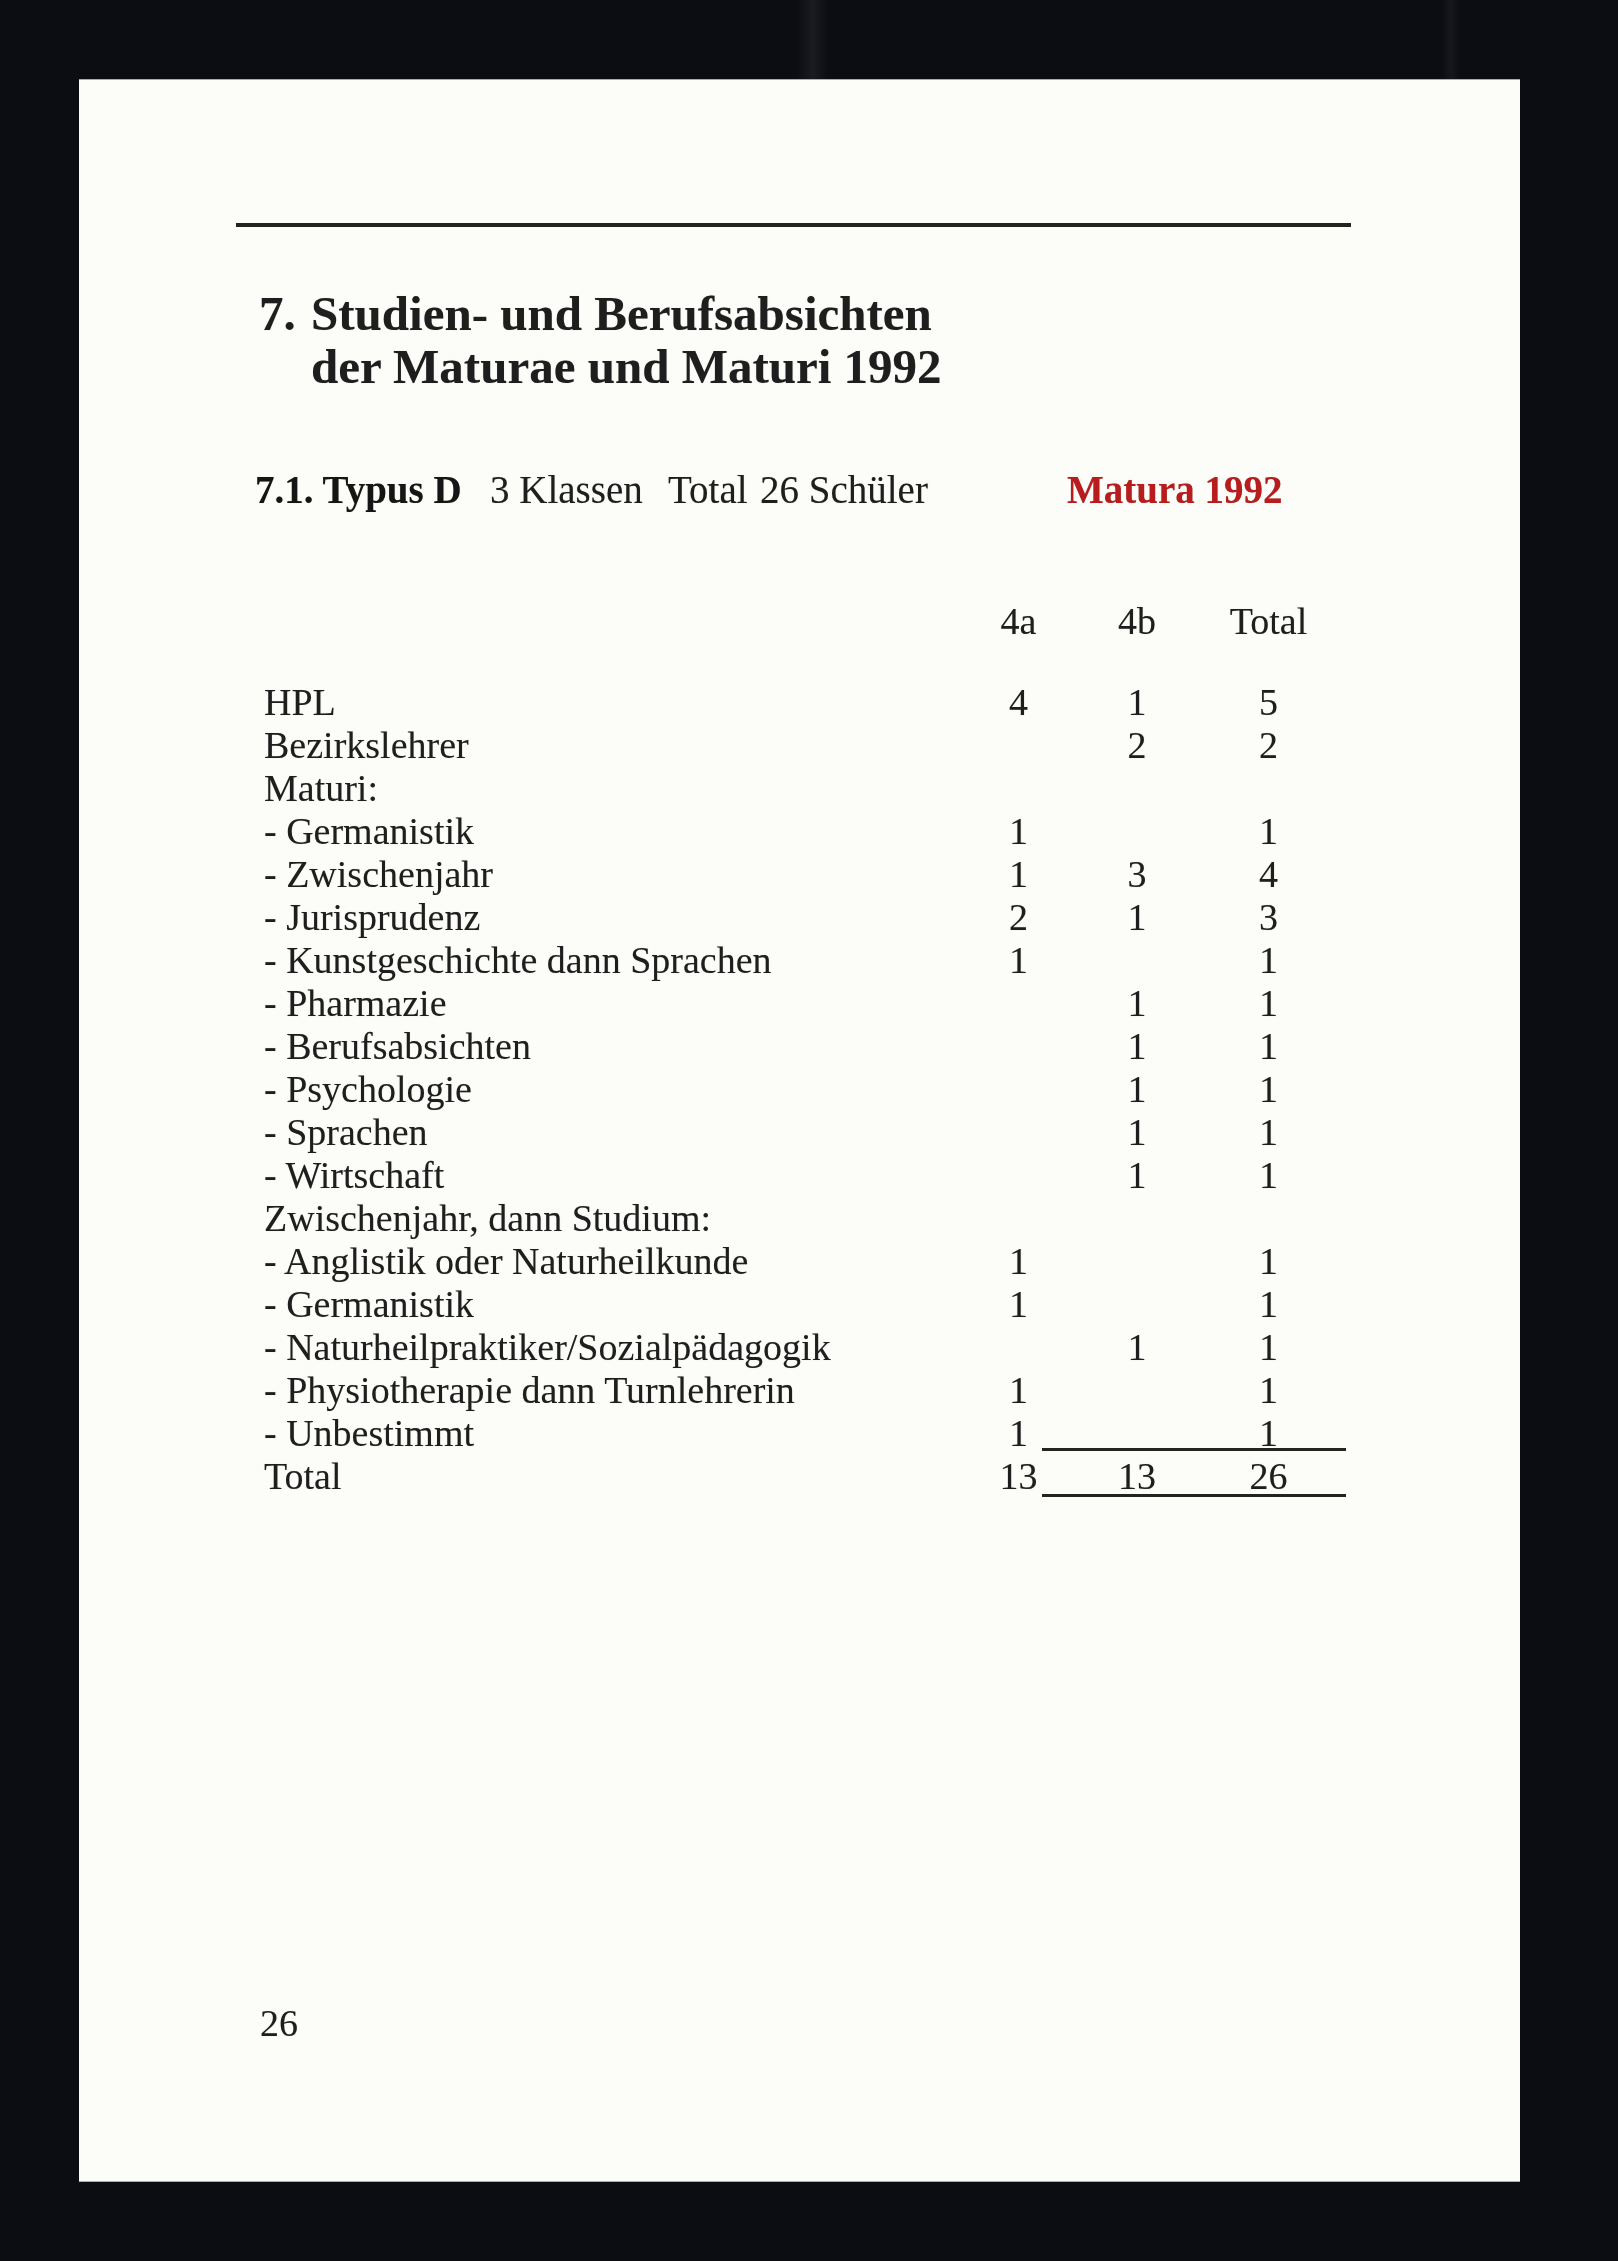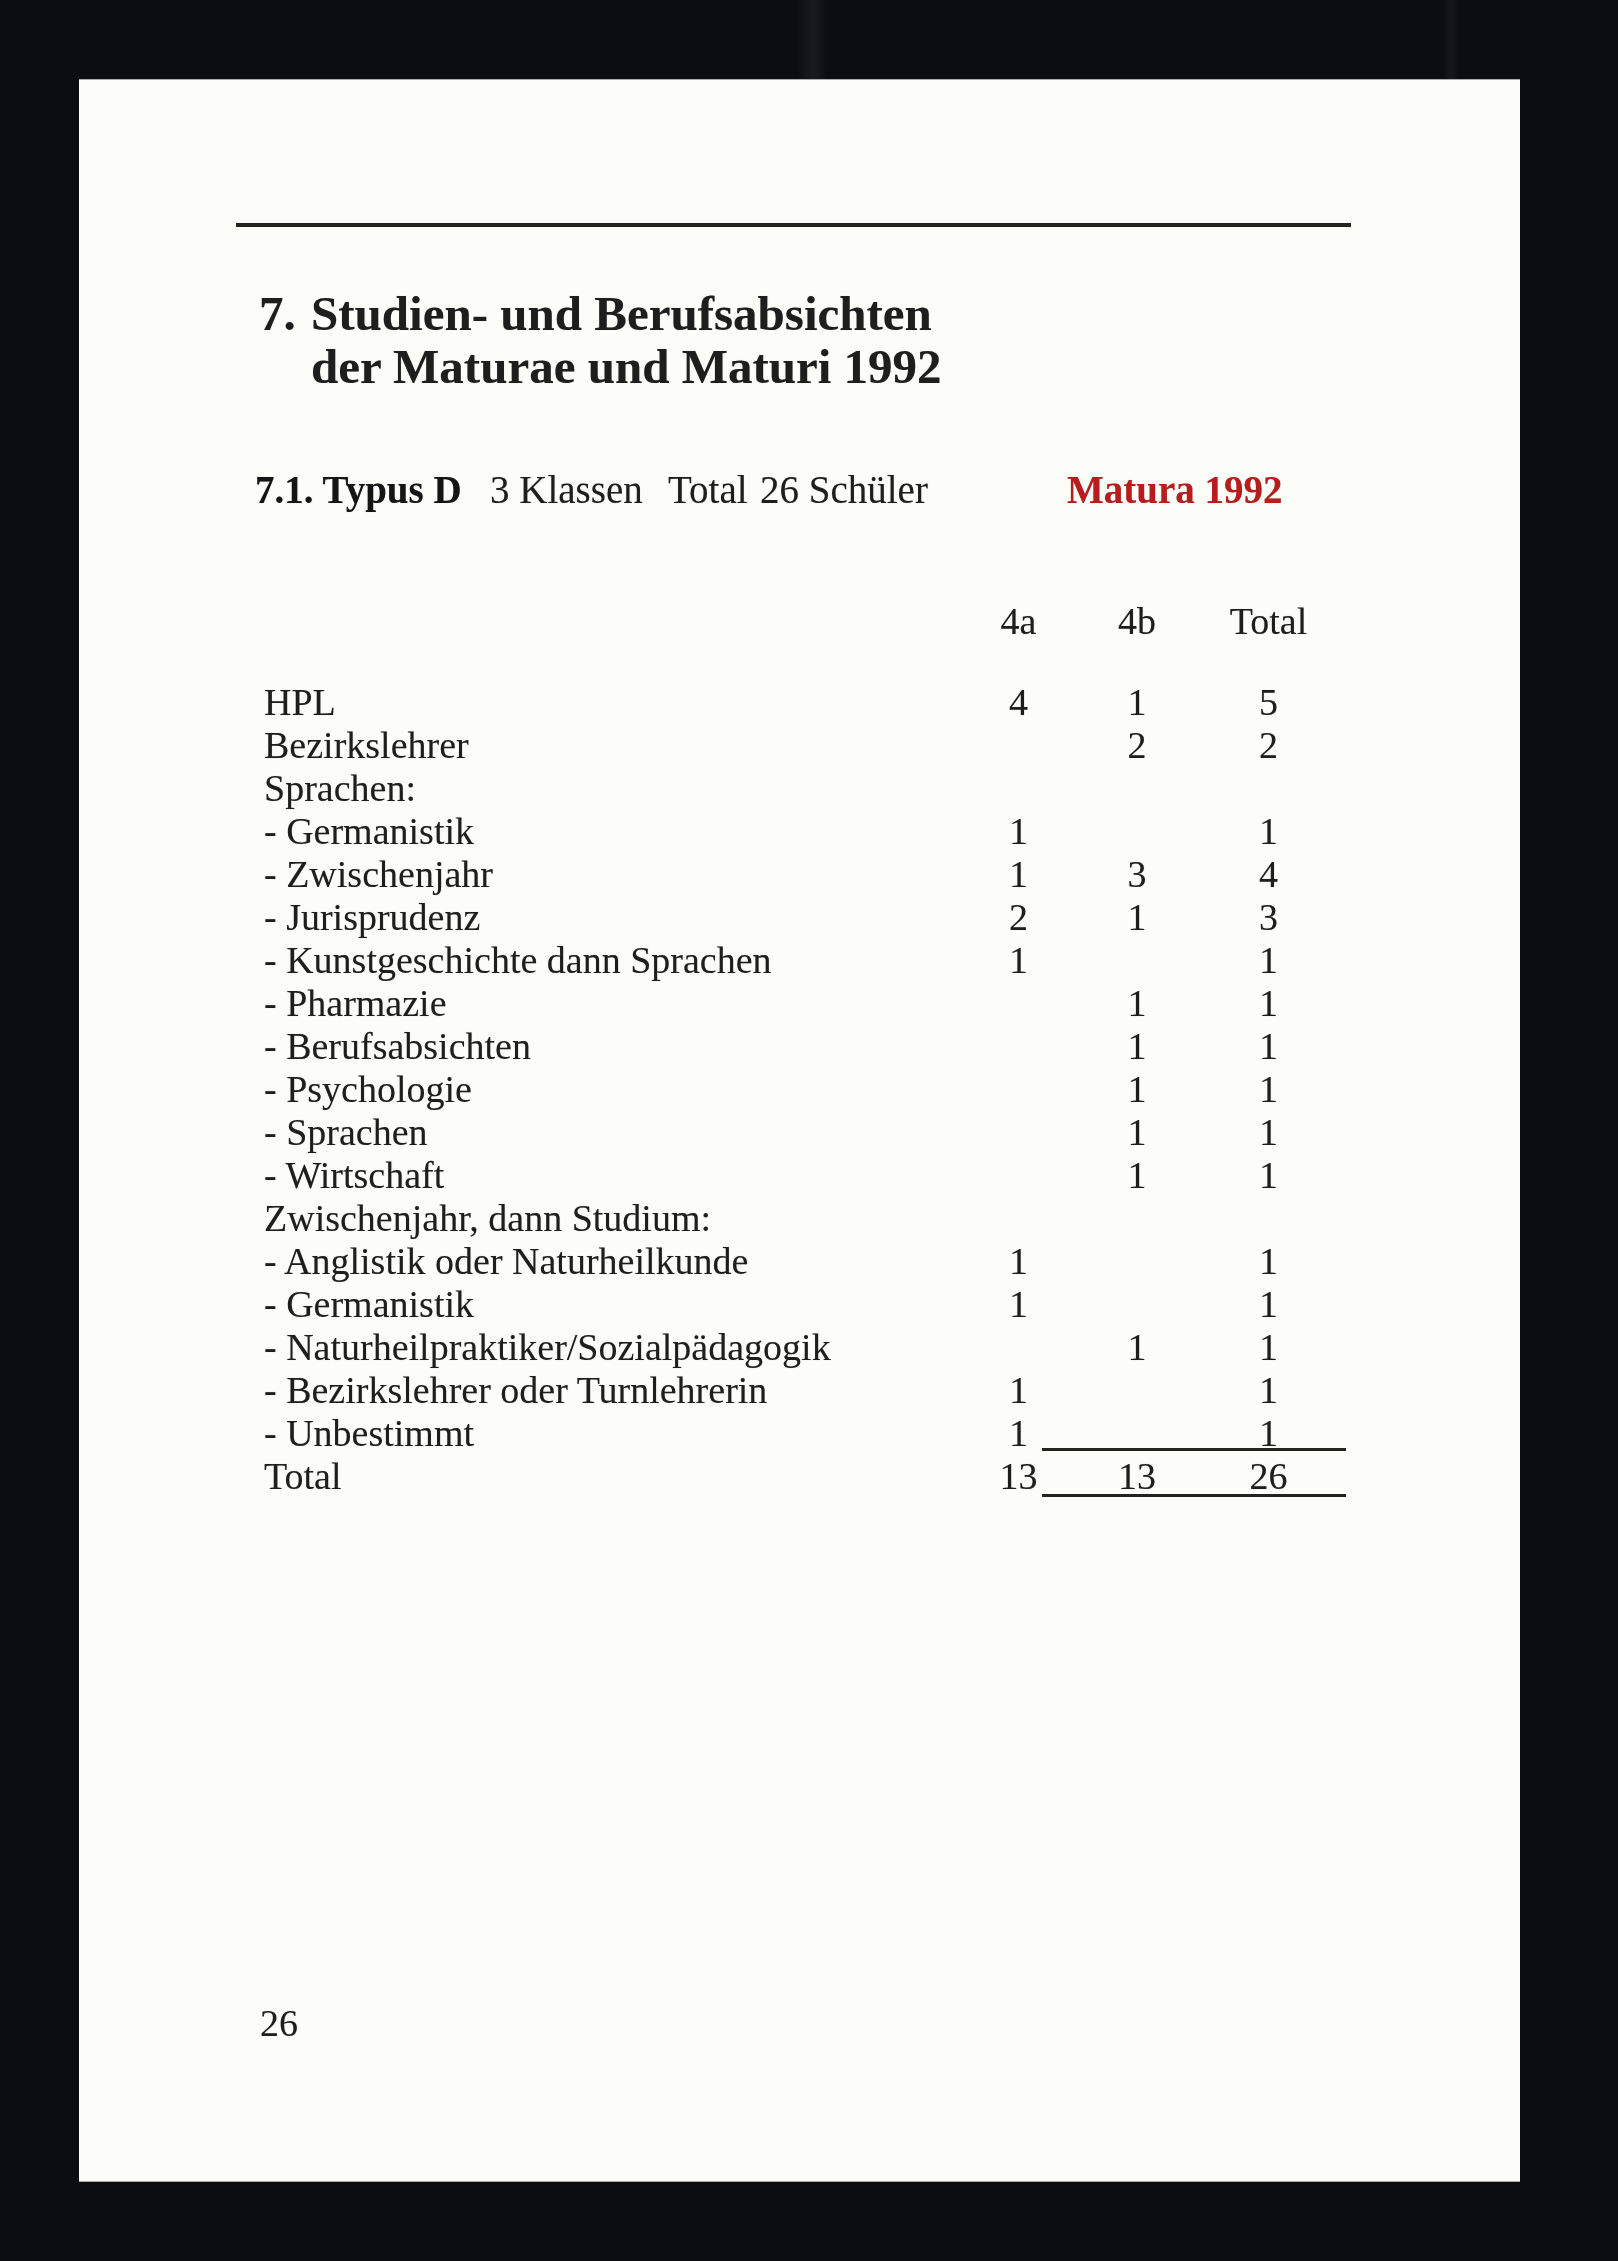--- a/index.html
+++ b/index.html
@@ -100,21 +100,21 @@
           <div class="num c2">1</div>
           <div class="num c3">5</div>
         </div>
         <div class="trow">
           <div class="lbl">Bezirkslehrer</div>
           <div class="num c1"></div>
           <div class="num c2">2</div>
           <div class="num c3">2</div>
         </div>
         <div class="trow">
-          <div class="lbl">Sprachen:</div>
+          <div class="lbl">Maturi:</div>
           <div class="num c1"></div>
           <div class="num c2"></div>
           <div class="num c3"></div>
         </div>
         <div class="trow">
           <div class="lbl">- Germanistik</div>
           <div class="num c1">1</div>
           <div class="num c2"></div>
           <div class="num c3">1</div>
         </div>
@@ -184,21 +184,21 @@
           <div class="num c2"></div>
           <div class="num c3">1</div>
         </div>
         <div class="trow">
           <div class="lbl">- Naturheilpraktiker/Sozialpädagogik</div>
           <div class="num c1"></div>
           <div class="num c2">1</div>
           <div class="num c3">1</div>
         </div>
         <div class="trow">
-          <div class="lbl">- Bezirkslehrer oder Turnlehrerin</div>
+          <div class="lbl">- Physiotherapie dann Turnlehrerin</div>
           <div class="num c1">1</div>
           <div class="num c2"></div>
           <div class="num c3">1</div>
         </div>
         <div class="trow">
           <div class="lbl">- Unbestimmt</div>
           <div class="num c1">1</div>
           <div class="num c2"></div>
           <div class="num c3">1</div>
         </div>

